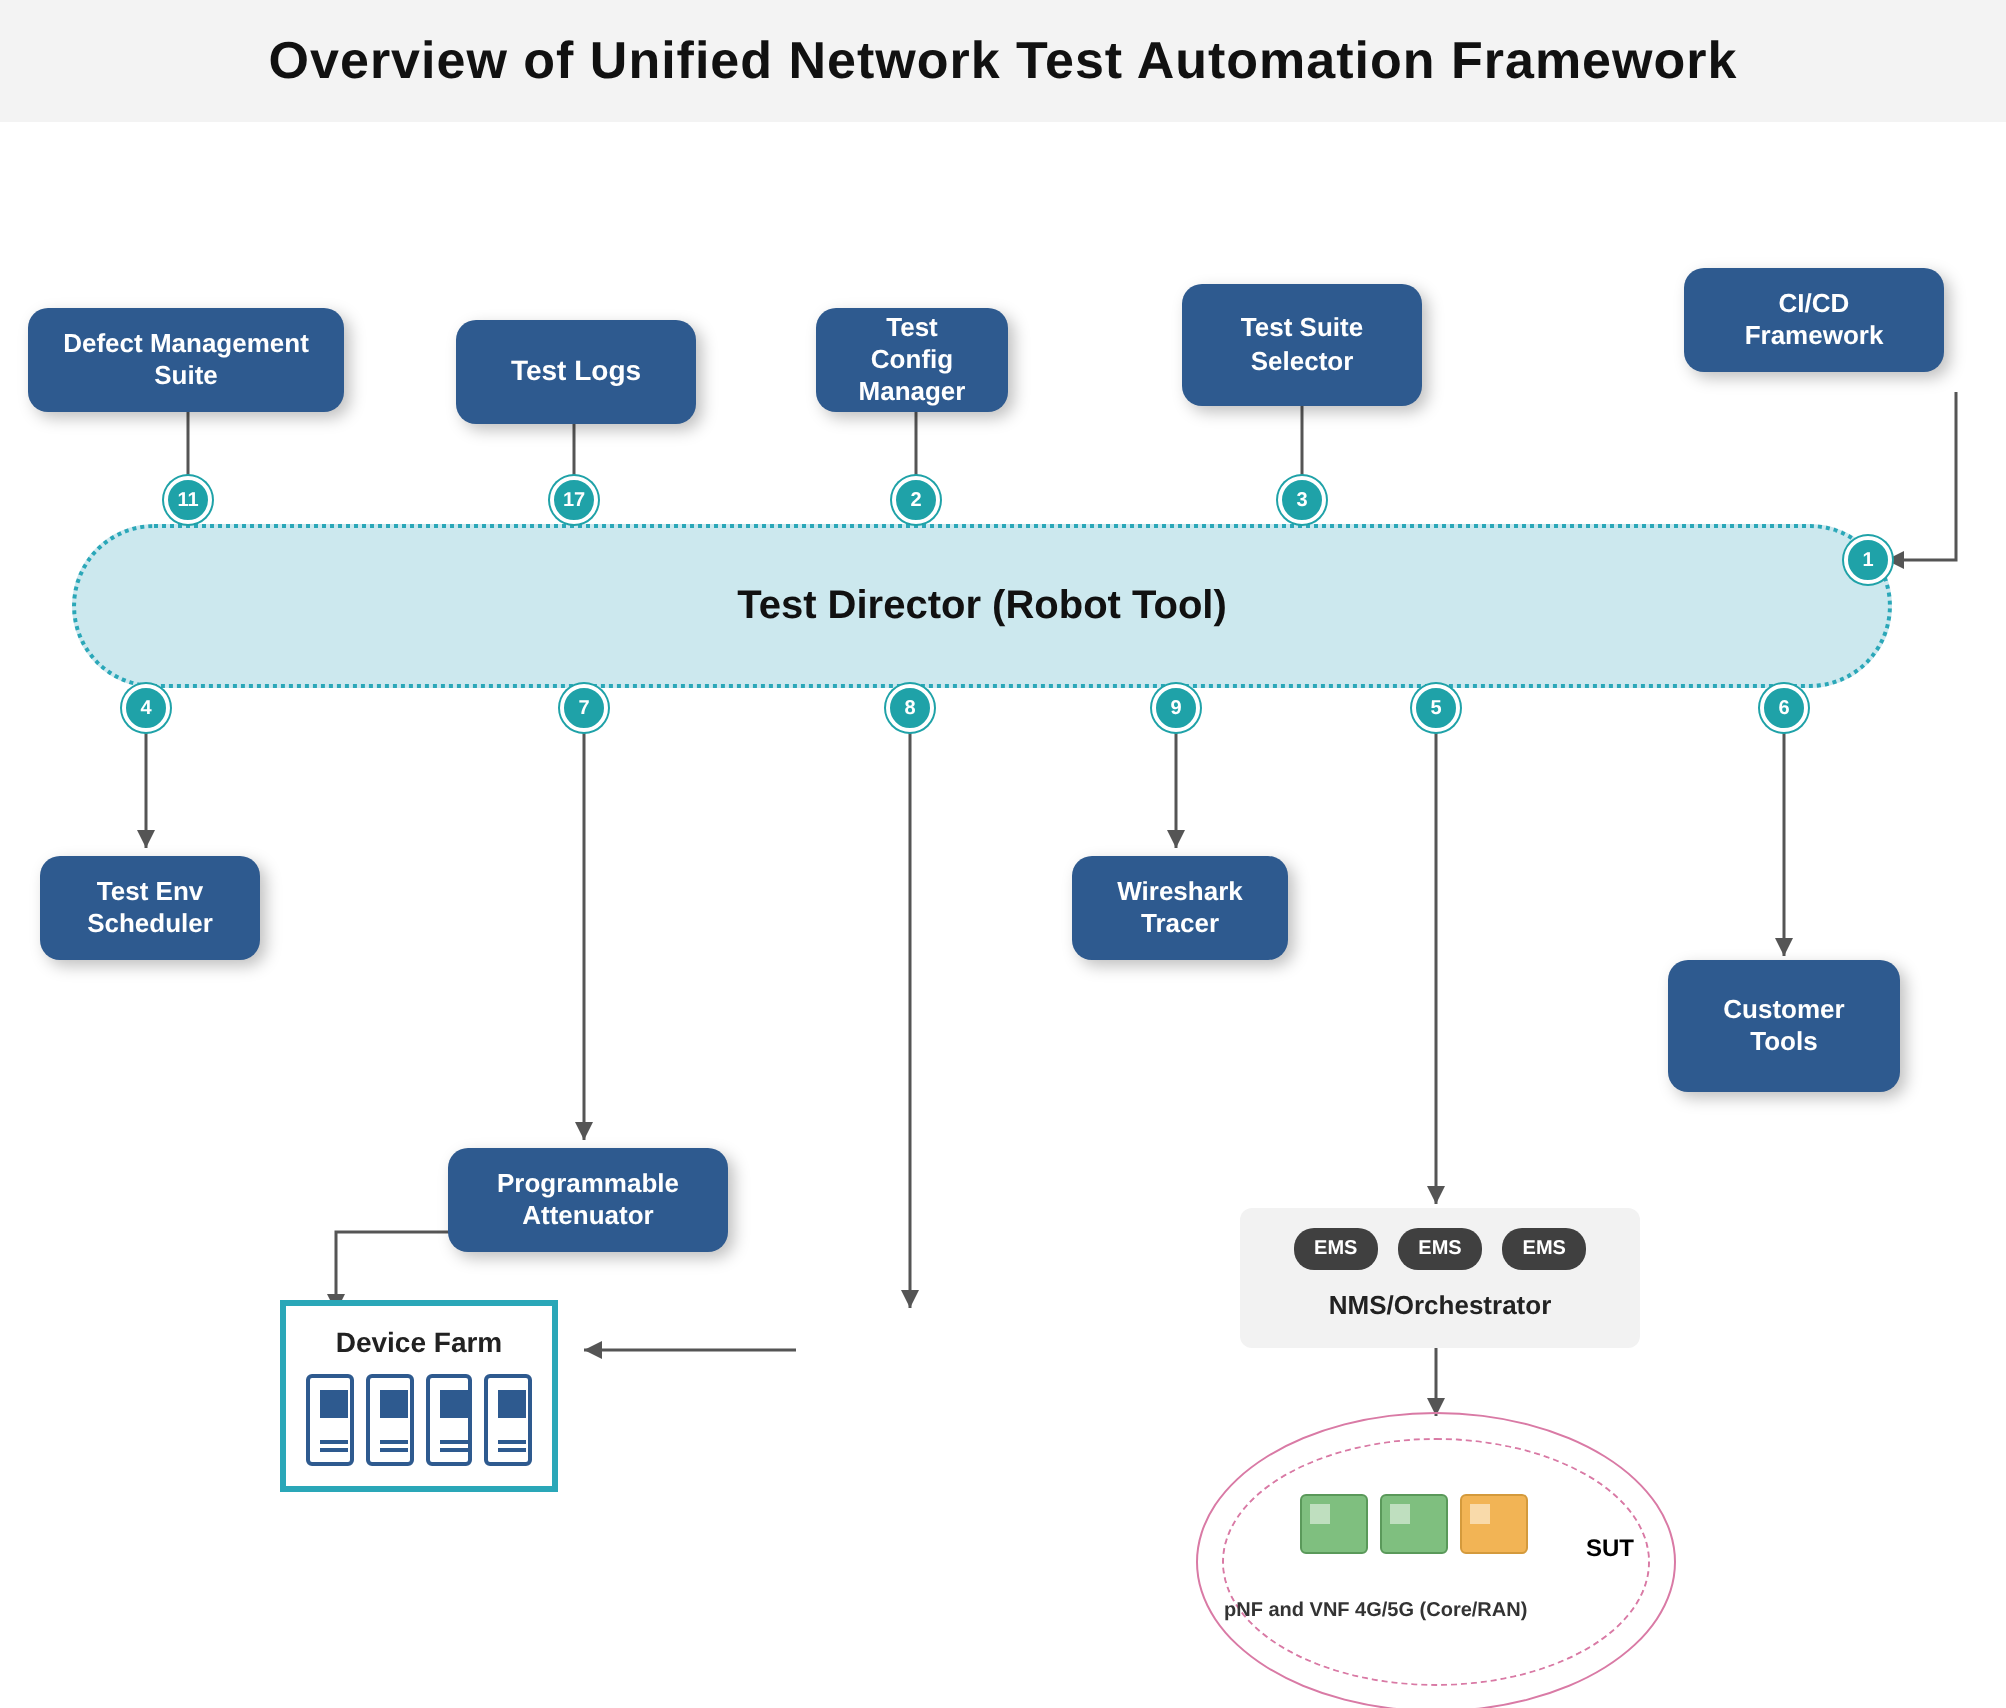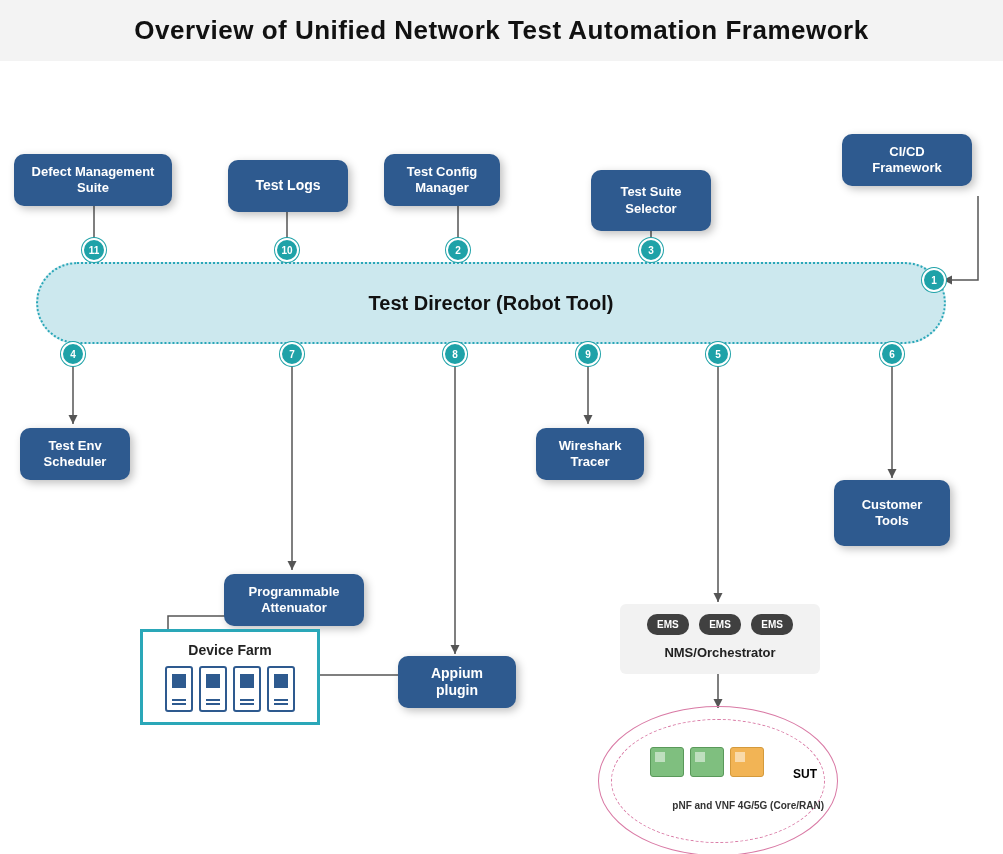--- a/index.html
+++ b/index.html
@@ -19,21 +19,21 @@
 
 .num{position:absolute;width:24px;height:24px;border-radius:50%;background:#1fa2a8;color:#fff;border:2px solid #fff;box-shadow:0 0 0 1px #1fa2a8;display:flex;align-items:center;justify-content:center;font-size:10px;font-weight:700;z-index:5}
 
 
 .nms-box{position:absolute;background:#f2f2f2;border-radius:6px;padding:10px 14px 14px;text-align:center}
 .ems{display:inline-block;background:#404040;color:#fff;font-size:10px;font-weight:700;padding:5px 10px;border-radius:10px;margin:0 3px}
 .nms-label{font-size:13px;font-weight:700;color:#222;margin-top:10px}
 
 
 .sut-outer{position:absolute;width:240px;height:150px;border:1px solid #d97aa5;border-radius:50%;}
-.sut-inner{position:absolute;left:12px;top:12px;right:12px;bottom:12px;border:1px dashed #d97aa5;border-radius:50%;display:flex;flex-direction:column;align-items:flex-end;justify-content:center}
+.sut-inner{position:absolute;left:12px;top:12px;right:12px;bottom:12px;border:1px dashed #d97aa5;border-radius:50%;display:flex;flex-direction:column;align-items:flex-start;justify-content:center}
 .sut-label{position:absolute;right:20px;top:60px;font-weight:900;font-size:12px}
 .sut-sub{font-size:10px;font-weight:700;color:#333;text-align:center;margin-top:48px}
 .sut-icons{position:absolute;top:22px;left:30px;width:130px;height:40px;display:flex;gap:6px;align-items:center;justify-content:center}
 .sut-ico{width:34px;height:30px;background:#7fbf7f;border:1px solid #5a995a;border-radius:3px;position:relative}
 .sut-ico.orange{background:#f2b455;border-color:#d49a3c}
 .sut-ico:before{content:"";position:absolute;left:4px;top:4px;width:10px;height:10px;background:#fff;opacity:0.5}
 
 
 .df-box{position:absolute;border:3px solid #2aa7b8;background:#fff;padding:10px;text-align:center}
 .df-title{font-weight:900;font-size:14px;color:#222;margin-bottom:8px}
@@ -78,43 +78,42 @@
 
   <path d="M228 546 L168 546 L168 586" fill="none" stroke="#555" stroke-width="1.5" marker-end="url(#ah)"></path>
 
   <line x1="398" y1="605" x2="292" y2="605" stroke="#555" stroke-width="1.5" marker-end="url(#ah)"></line>
 
   <line x1="718" y1="598" x2="718" y2="638" stroke="#555" stroke-width="1.5" marker-end="url(#ah)"></line>
 </svg>
 
 <div class="box small" style="left:14px;top:84px;width:158px;height:46px">Defect Management Suite</div>
 <div class="box" style="left:228px;top:90px;width:120px;height:36px">Test Logs</div>
-<div class="box small" style="left:384px;top:84px;width:116px;height:46px">Test Config Manager</div>
-<div class="box small" style="left:591px;top:100px;width:120px;height:61px">Test Suite Selector</div>
+<div class="box small" style="left:408px;top:84px;width:96px;height:46px">Test Config Manager</div>
+<div class="box small" style="left:591px;top:72px;width:120px;height:61px">Test Suite Selector</div>
 <div class="box small" style="left:842px;top:64px;width:130px;height:50px">CI/CD Framework</div>
 
 <div class="pill" style="left:36px;top:192px;width:910px;height:82px">
   <span class="pill-label">Test Director (Robot Tool)</span>
 </div>
 
 <div class="num" style="left:82px;top:168px">11</div>
-<div class="num" style="left:275px;top:168px">10</div>
+<div class="num" style="left:275px;top:168px">17</div>
 <div class="num" style="left:446px;top:168px">2</div>
 <div class="num" style="left:639px;top:168px">3</div>
 <div class="num" style="left:922px;top:198px">1</div>
 <div class="num" style="left:61px;top:272px">4</div>
 <div class="num" style="left:280px;top:272px">7</div>
 <div class="num" style="left:443px;top:272px">8</div>
 <div class="num" style="left:576px;top:272px">9</div>
 <div class="num" style="left:706px;top:272px">5</div>
 <div class="num" style="left:880px;top:272px">6</div>
 
 <div class="box small" style="left:20px;top:358px;width:110px;height:52px">Test Env Scheduler</div>
 <div class="box small" style="left:224px;top:504px;width:140px;height:48px">Programmable Attenuator</div>
-<div class="box" style="left:398px;top:586px;width:118px;height:36px">Appium plugin</div>
 <div class="box small" style="left:536px;top:358px;width:108px;height:52px">Wireshark Tracer</div>
 <div class="box small" style="left:834px;top:410px;width:116px;height:66px">Customer Tools</div>
 
 <div class="nms-box" style="left:620px;top:534px;width:200px">
   <span class="ems">EMS</span>
   <span class="ems">EMS</span>
   <span class="ems">EMS</span>
   <div class="nms-label">NMS/Orchestrator</div>
 </div>
 
@@ -123,21 +122,21 @@
     <div class="sut-icons">
       <div class="sut-ico"></div>
       <div class="sut-ico"></div>
       <div class="sut-ico orange"></div>
     </div>
     <div class="sut-sub">pNF and VNF 4G/5G (Core/RAN)</div>
   </div>
   <div class="sut-label">SUT</div>
 </div>
 
-<div class="df-box" style="left:140px;top:559px;width:180px">
+<div class="df-box" style="left:140px;top:580px;width:139px">
   <div class="df-title">Device Farm</div>
   <div class="df-phones">
     <div class="phone"></div>
     <div class="phone"></div>
     <div class="phone"></div>
     <div class="phone"></div>
   </div>
 </div>
 
 </div>

